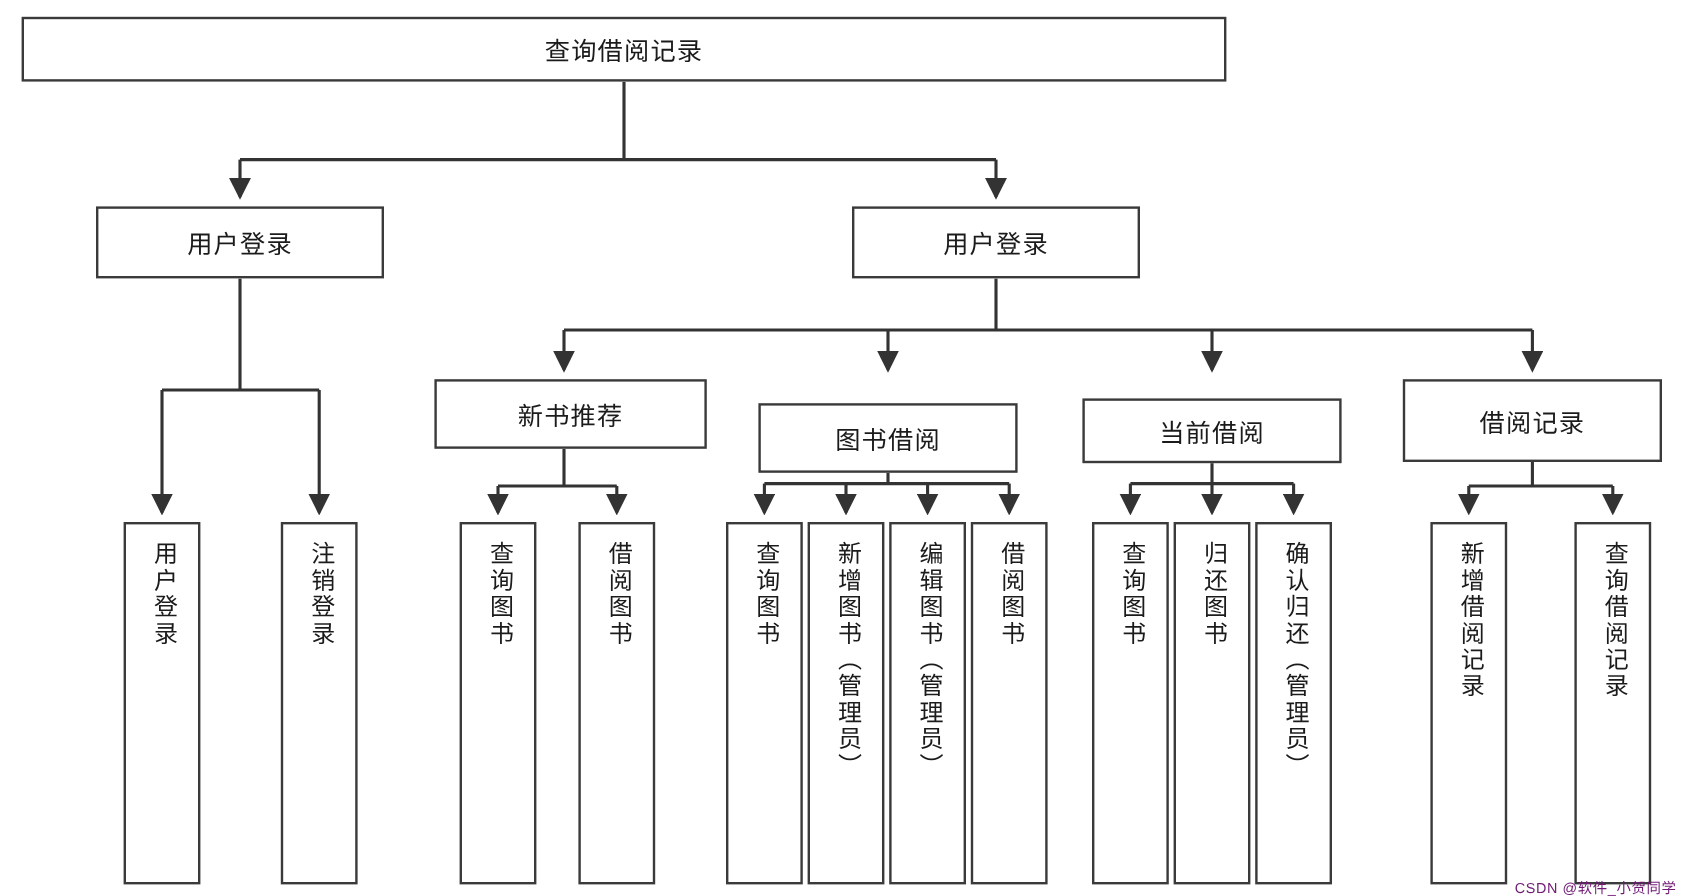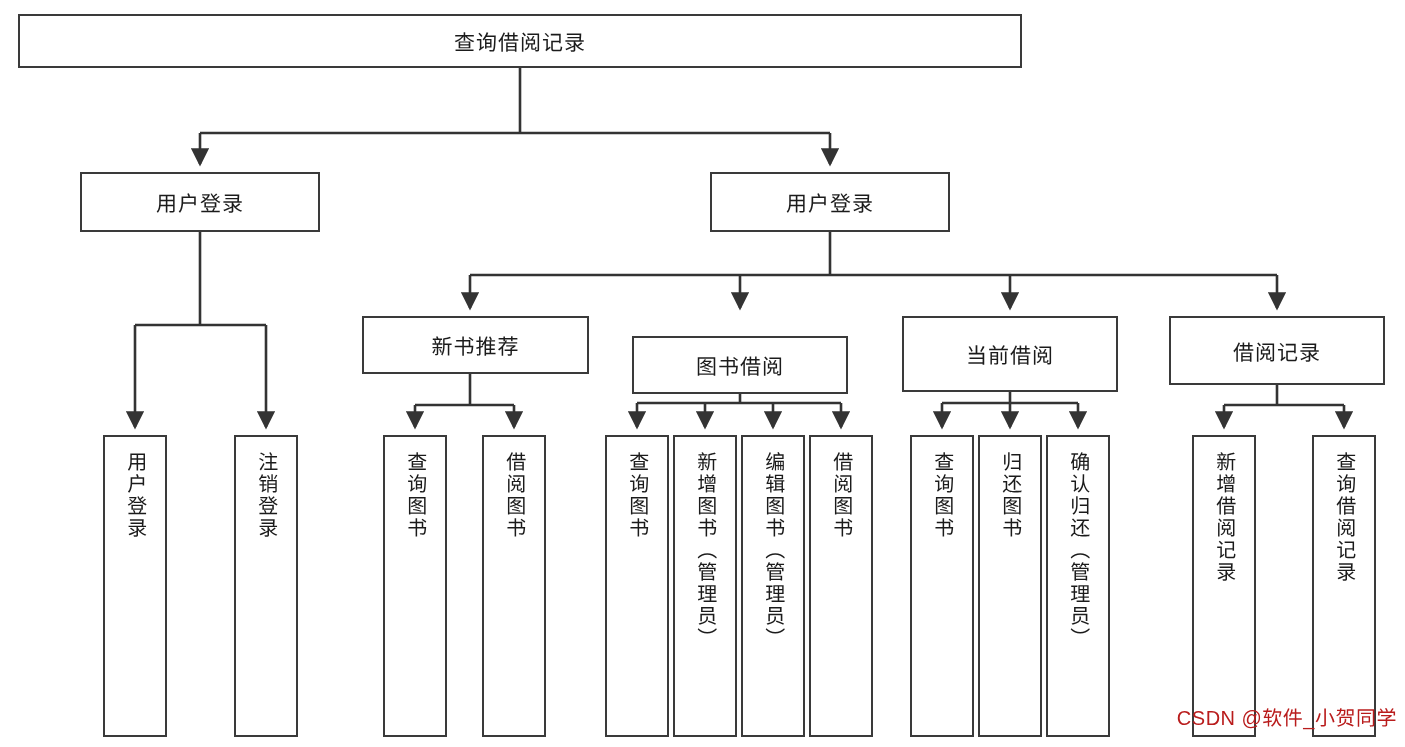--- a/index.html
+++ b/index.html
@@ -54,23 +54,23 @@
     writing-mode: vertical-rl;
     text-orientation: upright;
     font-size: 20px;
     line-height: 1.18;
     letter-spacing: 2px;
     white-space: nowrap;
   }
   .watermark {
     position: absolute;
     right: 8px;
-    bottom: 16px;
-    font-size: 20px;
-    color: #b91c1c;
+    bottom: 0;
+    font-size: 12px;
+    color: #701a75;
     letter-spacing: 0.5px;
     z-index: 3;
     white-space: nowrap;
   }
 </style>
 </head>
 <body>
 
 <div id="canvas">
 
@@ -134,21 +134,21 @@
   <div class="node horiz" style="left:710px; top:172px; width:240px; height:60px;">
     <span>用户登录</span>
   </div>
 
   <div class="node horiz" style="left:362px; top:316px; width:227px; height:58px;">
     <span>新书推荐</span>
   </div>
   <div class="node horiz" style="left:632px; top:316px; width:216px; height:58px;margin-top:20px;">
     <span>图书借阅</span>
   </div>
-  <div class="node horiz" style="left:902px; top:316px; width:216px; height:76px;">
+  <div class="node horiz" style="left:902px; top:332px; width:216px; height:54px;">
     <span>当前借阅</span>
   </div>
   <div class="node horiz" style="left:1169px; top:316px; width:216px; height:69px;">
     <span>借阅记录</span>
   </div>
 
   <div class="node vert" style="left:103px; top:435px; width:64px; height:302px;">
     <span class="vlabel">用户登录</span>
   </div>
   <div class="node vert" style="left:234px; top:435px; width:64px; height:302px;">

